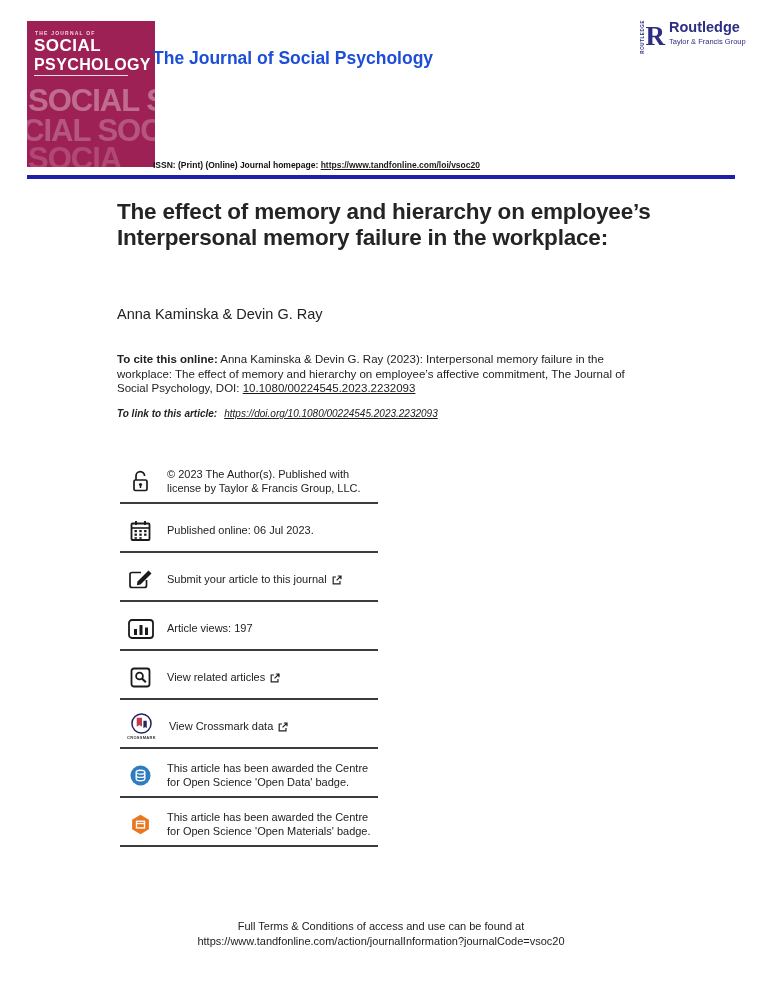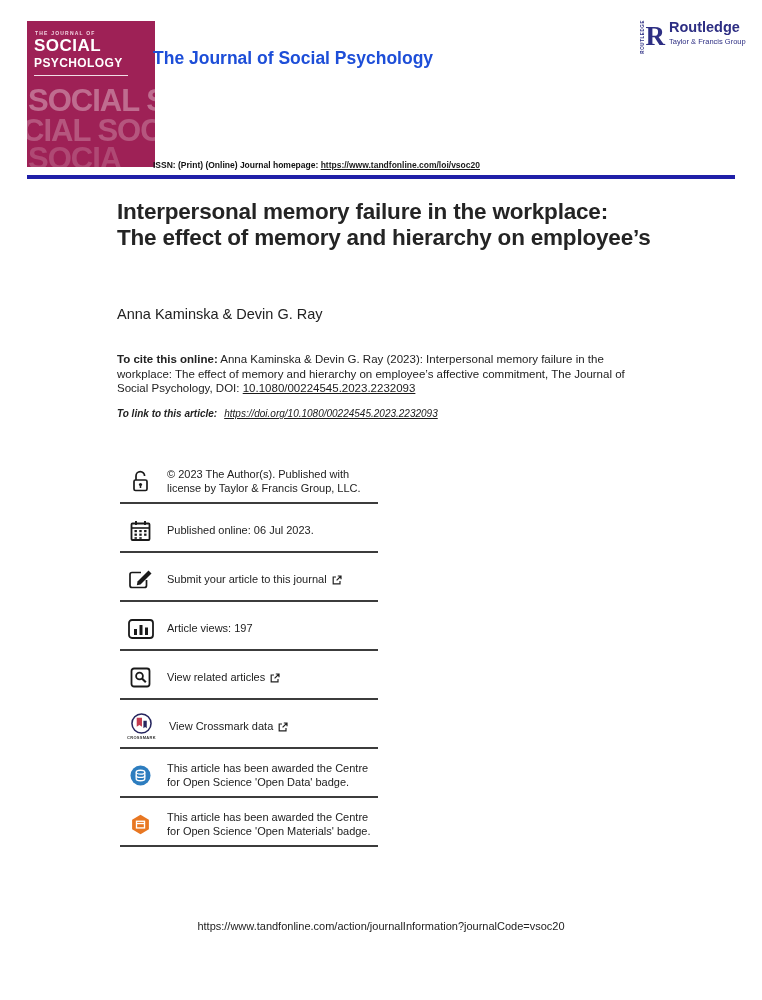--- a/index.html
+++ b/index.html
@@ -4,21 +4,21 @@
 <style>
   * { margin:0; padding:0; box-sizing:border-box; }
   html,body { background:#ffffff; }
   body { font-family:"Liberation Sans", sans-serif; color:#1a1a1a; }
   .page { position:relative; width:762px; height:1000px; margin:0 auto; background:#fff; overflow:hidden; }
 
   
   .cover { position:absolute; left:27px; top:21px; width:128px; height:146px; background:var(--cover-bg,#9e2156); overflow:hidden; color:#fff; }
   .cover-kicker { position:absolute; left:8px; top:9px; font-size:5px; letter-spacing:1.2px; color:#f2d3e1; font-weight:bold; }
   .cover-t1 { position:absolute; left:7px; top:15px; font-size:17px; font-weight:bold; letter-spacing:.5px; }
-  .cover-t2 { position:absolute; left:7px; top:35px; font-size:12px; font-weight:bold; letter-spacing:.4px; }
+  .cover-t2 { position:absolute; left:7px; top:35px; font-size:16px; font-weight:bold; letter-spacing:.4px; }
   .cover-rule { position:absolute; left:7px; top:54px; width:94px; height:1px; background:rgba(255,255,255,.85); }
   .wm { position:absolute; font-weight:bold; font-size:31px; letter-spacing:-1px; white-space:nowrap; }
   .wm1 { left:1px; top:62px; color:rgba(255,255,255,.34); }
   .wm2 { left:-5px; top:92px; color:rgba(255,255,255,.24); }
   .wm3 { left:1px; top:120px; color:rgba(255,255,255,.18); }
 
   .journal-title { position:absolute; left:153px; top:48px; font-size:17.5px; font-weight:bold; color:#1d4ed8; }
 
   .publisher { position:absolute; left:641px; top:20px; display:flex; align-items:flex-start; gap:4px; color:var(--routledge-blue,#2d2e83); }
   .pub-mark { display:flex; align-items:center; }
@@ -85,22 +85,22 @@
       </div>
     </div>
 
     <p class="issn-line"><span>ISSN: (Print) (Online) Journal homepage: </span><a class="link">https://www.tandfonline.com/loi/vsoc20</a></p>
 
     <div class="rule-blue"></div>
   </header>
 
   <main>
     <h2 class="article-title">
+      <span class="tl">The effect of memory and hierarchy on employee’s</span>
       <span class="tl">Interpersonal memory failure in the workplace:</span>
-      <span class="tl">The effect of memory and hierarchy on employee’s</span>
     </h2>
 
     <p class="authors">Anna Kaminska &amp; Devin G. Ray</p>
 
     <p class="cite"><strong>To cite this online:</strong><span> Anna Kaminska &amp; Devin G. Ray (2023): Interpersonal memory failure in the workplace: The effect of memory and hierarchy on employee’s affective commitment, The Journal of Social Psychology, DOI: </span><a class="link">10.1080/00224545.2023.2232093</a></p>
 
     <p class="linkto"><strong>To link to this article:</strong><a class="link">https://doi.org/10.1080/00224545.2023.2232093</a></p>
 
     <ul class="meta-list">
 
@@ -226,16 +226,17 @@
             <path d="M6.8 10 H15.2" stroke="#fff" stroke-width="1.4"></path>
           </svg>
         </span>
         <span class="mi-text">This article has been awarded the Centre for Open Science 'Open Materials' badge.</span>
       </li>
 
     </ul>
   </main>
 
   <footer class="page-footer">
+    <p>Full Terms &amp; Conditions of access and use can be found at</p>
     <a class="url">https://www.tandfonline.com/action/journalInformation?journalCode=vsoc20</a>
   </footer>
 
 </div>
 
 </body></html>

